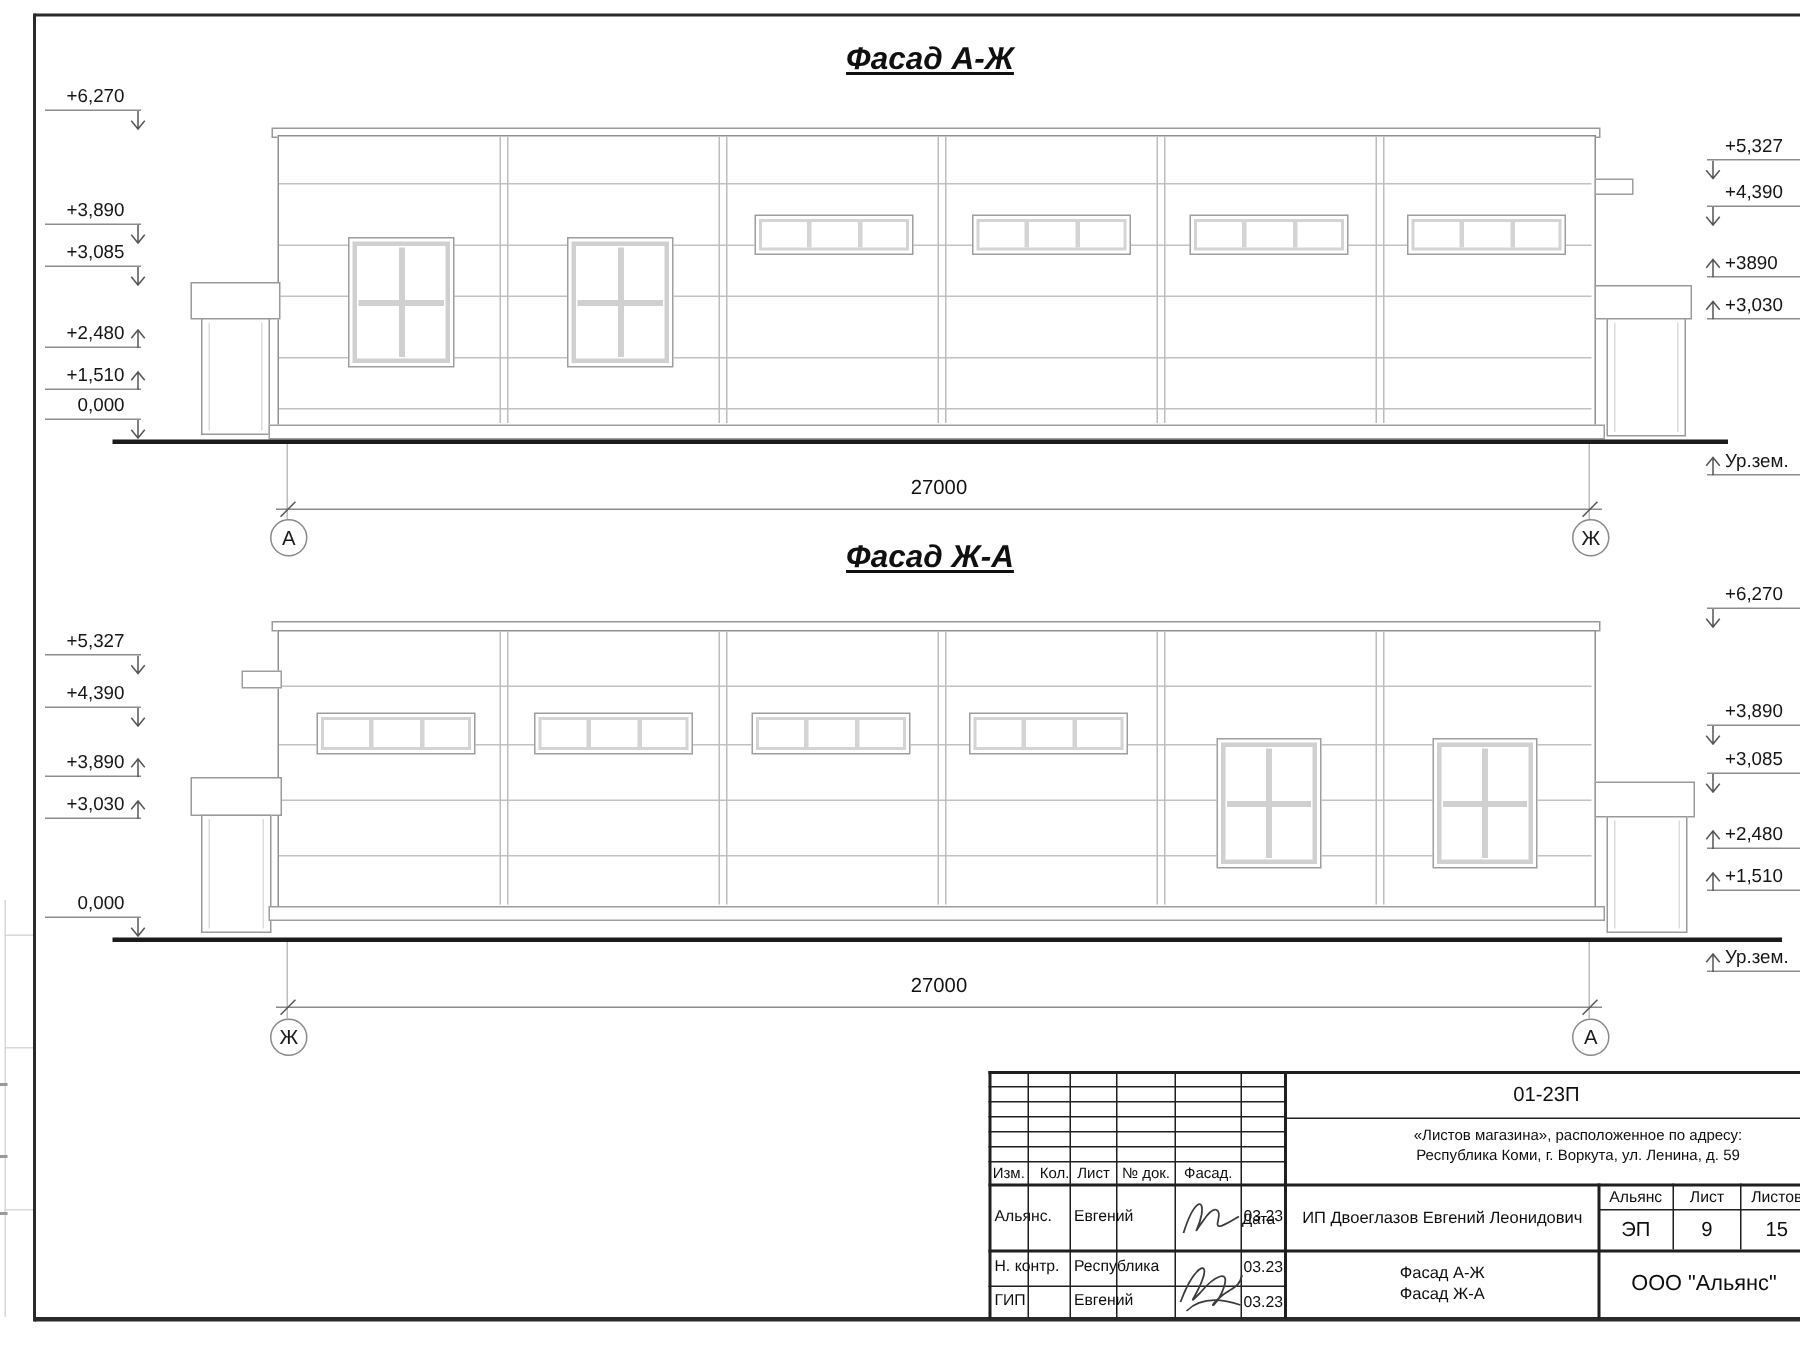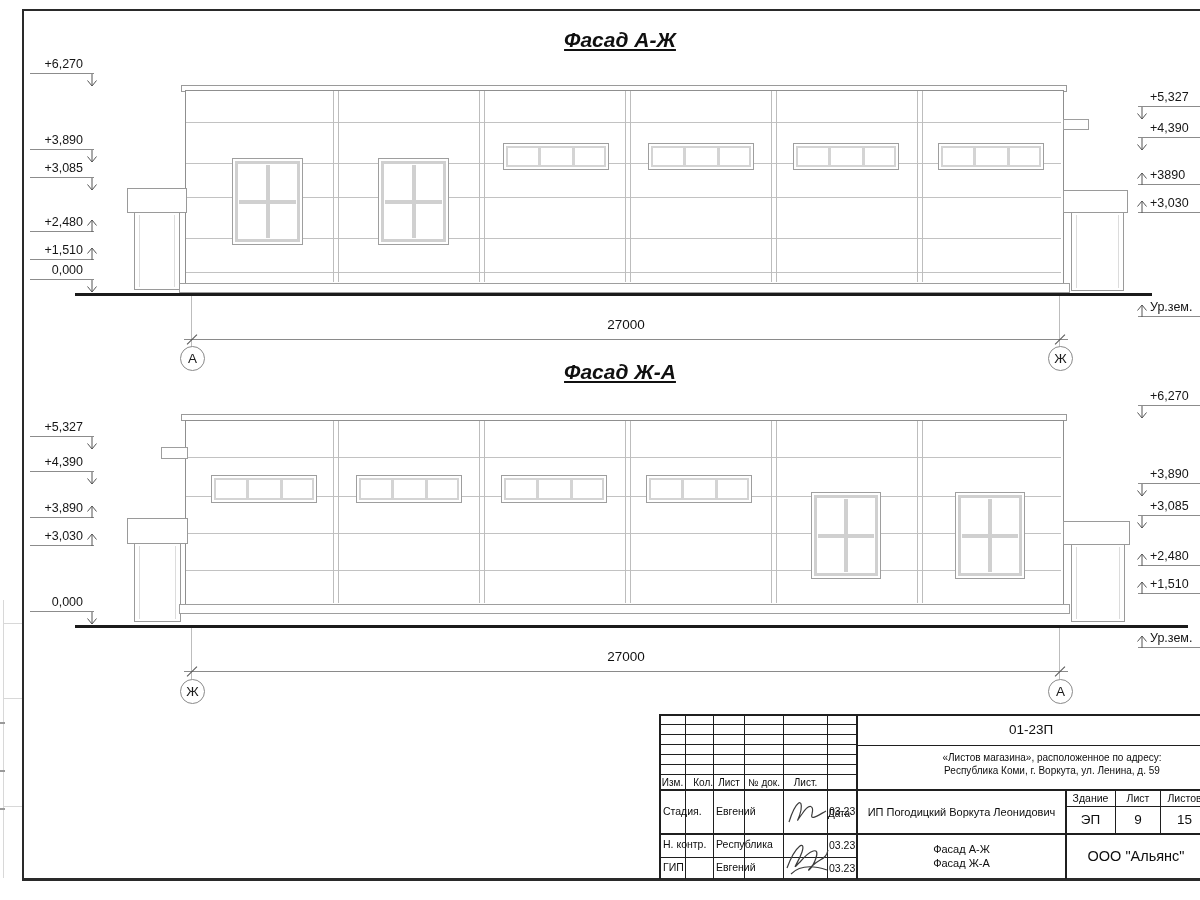--- a/index.html
+++ b/index.html
@@ -374,24 +374,24 @@
   <div class="tl" style="left:659px;top:789px;width:541px;height:2px"></div>
   <div class="tl" style="left:659px;top:833px;width:541px;height:2px"></div>
   <div class="tl" style="left:659px;top:857px;width:198px;height:1px"></div>
   <div class="tl" style="left:858px;top:745px;width:342px;height:1px"></div>
   <div class="tl" style="left:1066px;top:806px;width:134px;height:1px"></div>
 
   <div class="tbt s10" style="left:660px;top:777px;width:25px;text-align:center">Изм.</div>
   <div class="tbt s10" style="left:686px;top:777px;width:27px;text-align:right">Кол.</div>
   <div class="tbt s10" style="left:714px;top:777px;width:30px;text-align:center">Лист</div>
   <div class="tbt s10" style="left:745px;top:777px;width:38px;text-align:center">№ док.</div>
-  <div class="tbt s10" style="left:784px;top:777px;width:43px;text-align:center">Лист.</div>
+  <div class="tbt s10" style="left:784px;top:777px;width:43px;text-align:center">Фасад.</div>
   <div class="tbt s10" style="left:828px;top:808px;width:28px;text-align:left">Дата</div>
 
-  <div class="tbt s105" style="left:663px;top:805px">Стадия.</div>
+  <div class="tbt s105" style="left:663px;top:805px">Альянс.</div>
   <div class="tbt s105" style="left:716px;top:805px">Евгений</div>
   <div class="tbt s105" style="left:829px;top:805px">03.23</div>
 
   <div class="tbt s105" style="left:663px;top:838px">Н. контр.</div>
   <div class="tbt s105" style="left:716px;top:838px">Республика</div>
   <div class="tbt s105" style="left:829px;top:839px">03.23</div>
 
   <div class="tbt s105" style="left:663px;top:861px">ГИП</div>
   <div class="tbt s105" style="left:716px;top:861px">Евгений</div>
   <div class="tbt s105" style="left:829px;top:862px">03.23</div>
@@ -400,23 +400,23 @@
     <path d="M3 28 C10 6 17 4 15 16 C13 26 8 31 16 20 C24 8 28 12 26 20 C24 27 31 22 40 17" stroke="#3c3c3c" stroke-width="1.2" fill="none"></path>
   </svg>
   <svg class="abs" style="left:783px;top:836px" width="48" height="42" viewBox="0 0 48 42">
     <path d="M4 32 C13 8 23 4 19 16 C15 28 7 36 17 26 C27 14 37 10 33 22 C29 34 21 38 29 30 C37 22 43 24 45 14" stroke="#3c3c3c" stroke-width="1.2" fill="none"></path>
     <path d="M8 38 C18 28 32 30 44 34" stroke="#3c3c3c" stroke-width="1.1" fill="none"></path>
   </svg>
 
   <div class="tbt s13 c" style="left:857px;top:722px;width:348px">01-23П</div>
   <div class="tbt s10 c" style="left:904px;top:752px;width:296px">«Листов магазина», расположенное по адресу:</div>
   <div class="tbt s10 c" style="left:904px;top:765px;width:296px">Республика Коми, г. Воркута, ул. Ленина, д. 59</div>
-  <div class="tbt s11 c" style="left:860px;top:806px;width:203px">ИП Погодицкий Воркута Леонидович</div>
-
-  <div class="tbt s105 c" style="left:1066px;top:792px;width:49px">Здание</div>
+  <div class="tbt s11 c" style="left:860px;top:806px;width:203px">ИП Двоеглазов Евгений Леонидович</div>
+
+  <div class="tbt s105 c" style="left:1066px;top:792px;width:49px">Альянс</div>
   <div class="tbt s105 c" style="left:1116px;top:792px;width:44px">Лист</div>
   <div class="tbt s105 c" style="left:1161px;top:792px;width:47px">Листов</div>
   <div class="tbt s13 c" style="left:1066px;top:812px;width:49px">ЭП</div>
   <div class="tbt s13 c" style="left:1116px;top:812px;width:44px">9</div>
   <div class="tbt s13 c" style="left:1161px;top:812px;width:47px">15</div>
 
   <div class="tbt s11 c" style="left:860px;top:843px;width:203px">Фасад А-Ж</div>
   <div class="tbt s11 c" style="left:860px;top:857px;width:203px">Фасад Ж-А</div>
   <div class="tbt s14 c" style="left:1066px;top:848px;width:140px">ООО "Альянс"</div>
 

